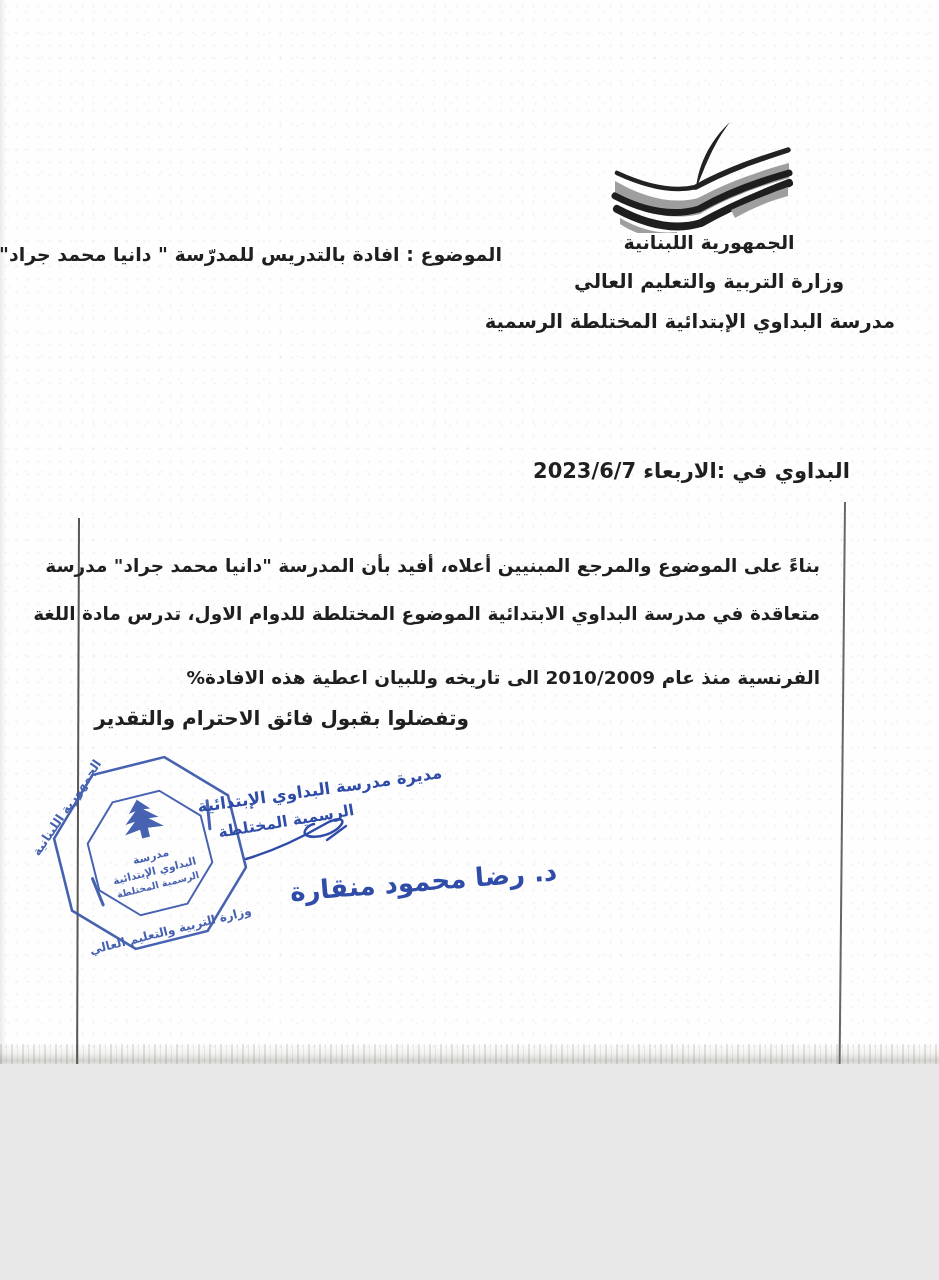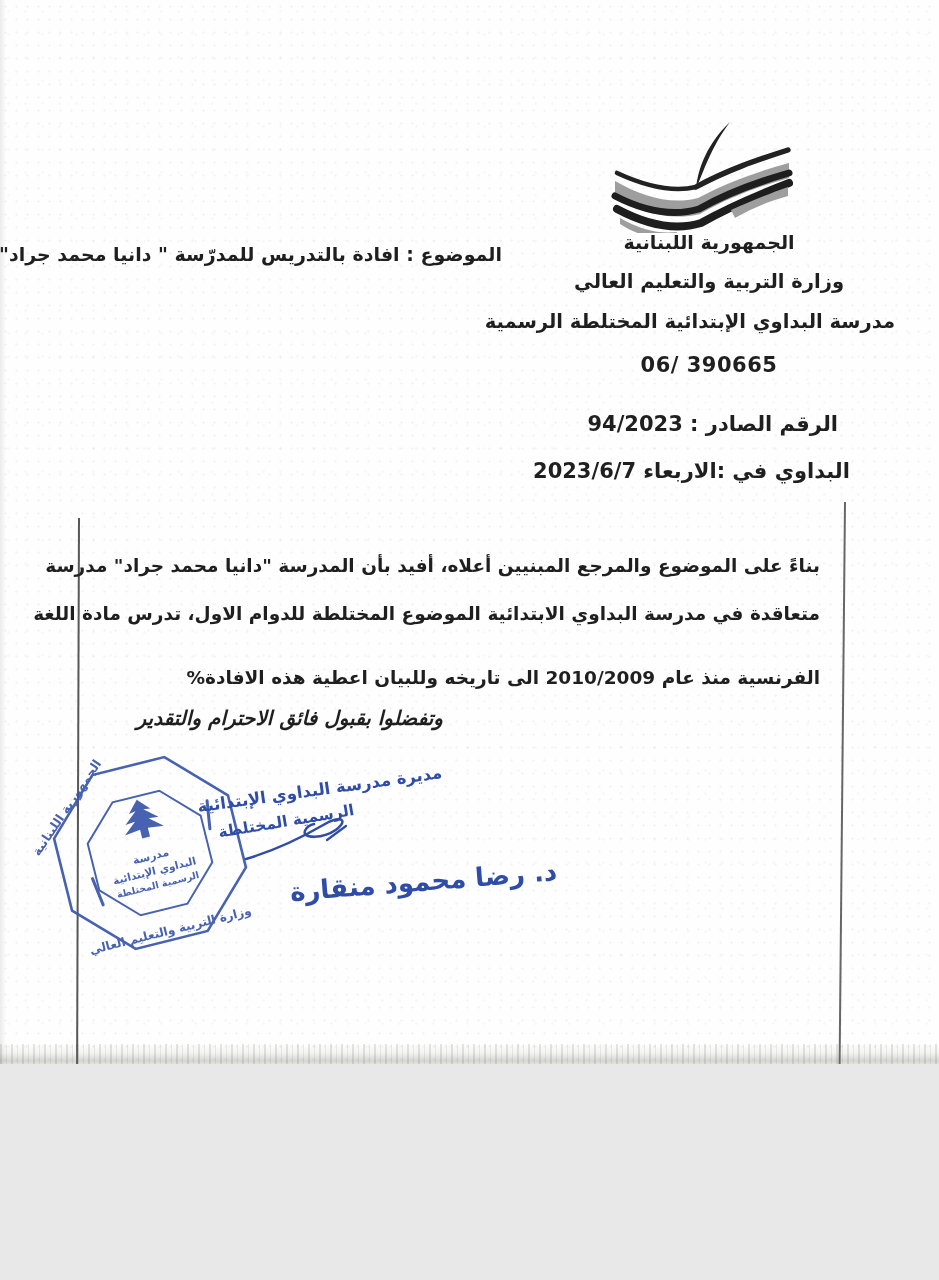--- a/index.html
+++ b/index.html
@@ -34,21 +34,21 @@
   .subject-line{left:40px;top:241px;width:462px;font-size:19px;text-align:right;}
   .reference-line{left:45px;top:298px;width:413px;font-size:19px;text-align:right;}
   
   .issue-number{left:558px;top:409px;width:280px;font-size:21px;text-align:right;}
   .date-line{left:518px;top:456px;width:347px;font-size:21px;text-align:center;}
   
   .body-line{left:92px;width:728px;font-size:18.5px;text-align:right;line-height:1.55;}
   .bl1{top:552px;}
   .bl2{top:600px;}
   .bl3{top:648px;margin-top:16px;}
-  .closing-line{left:71px;top:704px;width:372px;font-size:20px;font-style:italic;}
+  .closing-line{left:97px;top:704px;width:372px;font-size:20px;}
   
   .rule{position:absolute;width:2px;background:rgba(45,45,45,.8);z-index:1;}
   .rule-left{left:78px;top:518px;height:636px;transform:rotate(.2deg);transform-origin:top;}
   .rule-right{left:844px;top:502px;height:612px;transform:rotate(.55deg);transform-origin:top;background:rgba(45,45,45,.72);}
   
   .sig{color:var(--signature-blue);z-index:3;}
   .sig-title1{left:216px;top:761px;width:226px;font-size:16.5px;text-align:right;transform:rotate(-8deg);transform-origin:right center;}
   .sig-title2{left:236px;top:799px;width:118px;font-size:15.5px;text-align:right;transform:rotate(-9.5deg);transform-origin:right center;}
   .sig-name{left:220px;top:853px;width:337px;font-size:26px;text-align:right;transform:rotate(-4.5deg);transform-origin:right center;}
   .squiggle{position:absolute;left:243px;top:812px;width:112px;height:52px;z-index:3;overflow:visible;}
@@ -84,25 +84,23 @@
 
     <path d="M6,88 C36,104 64,110 90,102 C122,84 152,72 178,62" fill="none" stroke="#1e1e1e" stroke-width="8" stroke-linecap="round"></path>
 
     <path d="M9,97 C30,109 48,113 66,111 L64,119 C44,119 24,113 9,103 Z" fill="var(--logo-gray)"></path>
     <path d="M120,89 C140,80 160,72 177,66 L177,75 C158,80 140,88 124,97 Z" fill="var(--logo-gray)"></path>
   </svg>
 
   <div class="txt lh lh-republic">الجمهورية اللبنانية</div>
   <div class="txt lh lh-ministry">وزارة التربية والتعليم العالي</div>
   <div class="txt lh lh-school">مدرسة البداوي الإبتدائية المختلطة الرسمية</div>
-  <div class="txt lh lh-phone">06/ 390665</div>
 
   <div class="txt subject-line">الموضوع : افادة بالتدريس للمدرّسة " دانيا محمد جراد"</div>
 
-  <div class="txt issue-number">الرقم الصادر : 94/2023</div>
   <div class="txt date-line">البداوي في :الاربعاء 2023/6/7</div>
 
   <div class="rule rule-left"></div>
   <div class="rule rule-right"></div>
 
   <div>
     <div class="txt body-line bl1">بناءً على الموضوع والمرجع المبنيين أعلاه، أفيد بأن المدرسة "دانيا محمد جراد" مدرسة</div>
     <div class="txt body-line bl2">متعاقدة في مدرسة البداوي الابتدائية الموضوع المختلطة للدوام الاول، تدرس مادة اللغة</div>
     <div class="txt body-line bl3">الفرنسية منذ عام 2010/2009 الى تاريخه وللبيان اعطية هذه الافادة%</div>
   </div>

